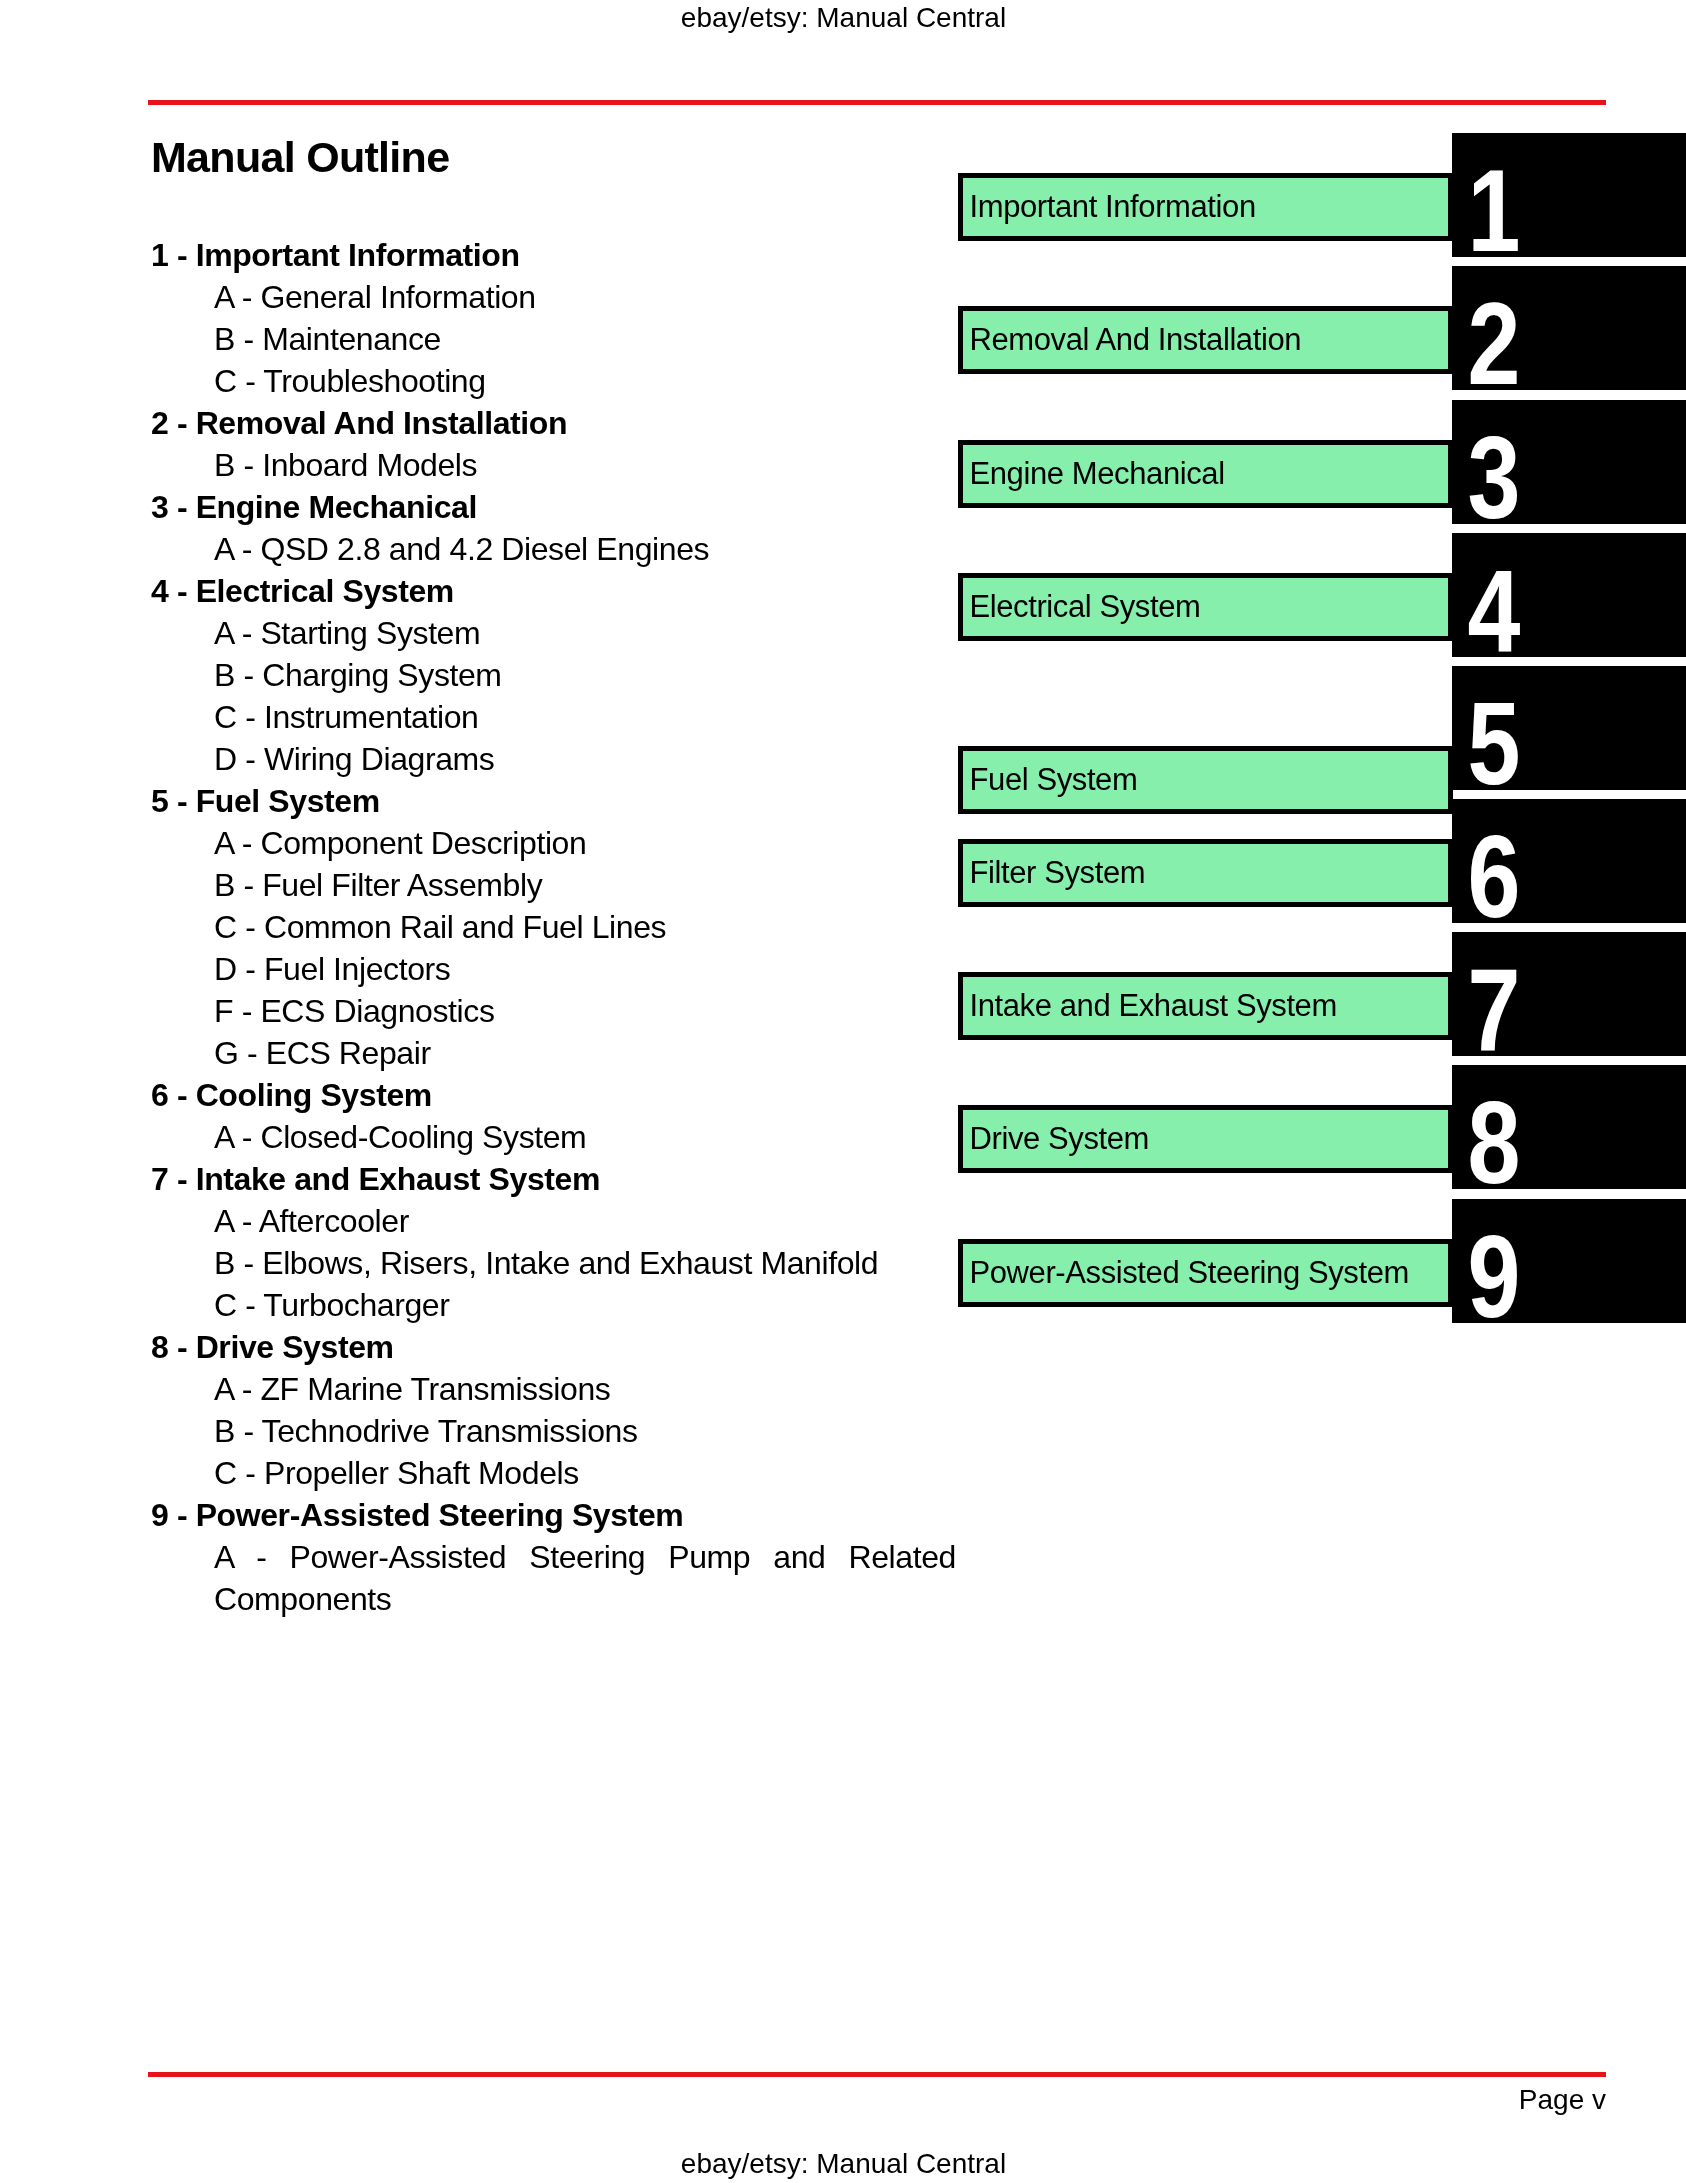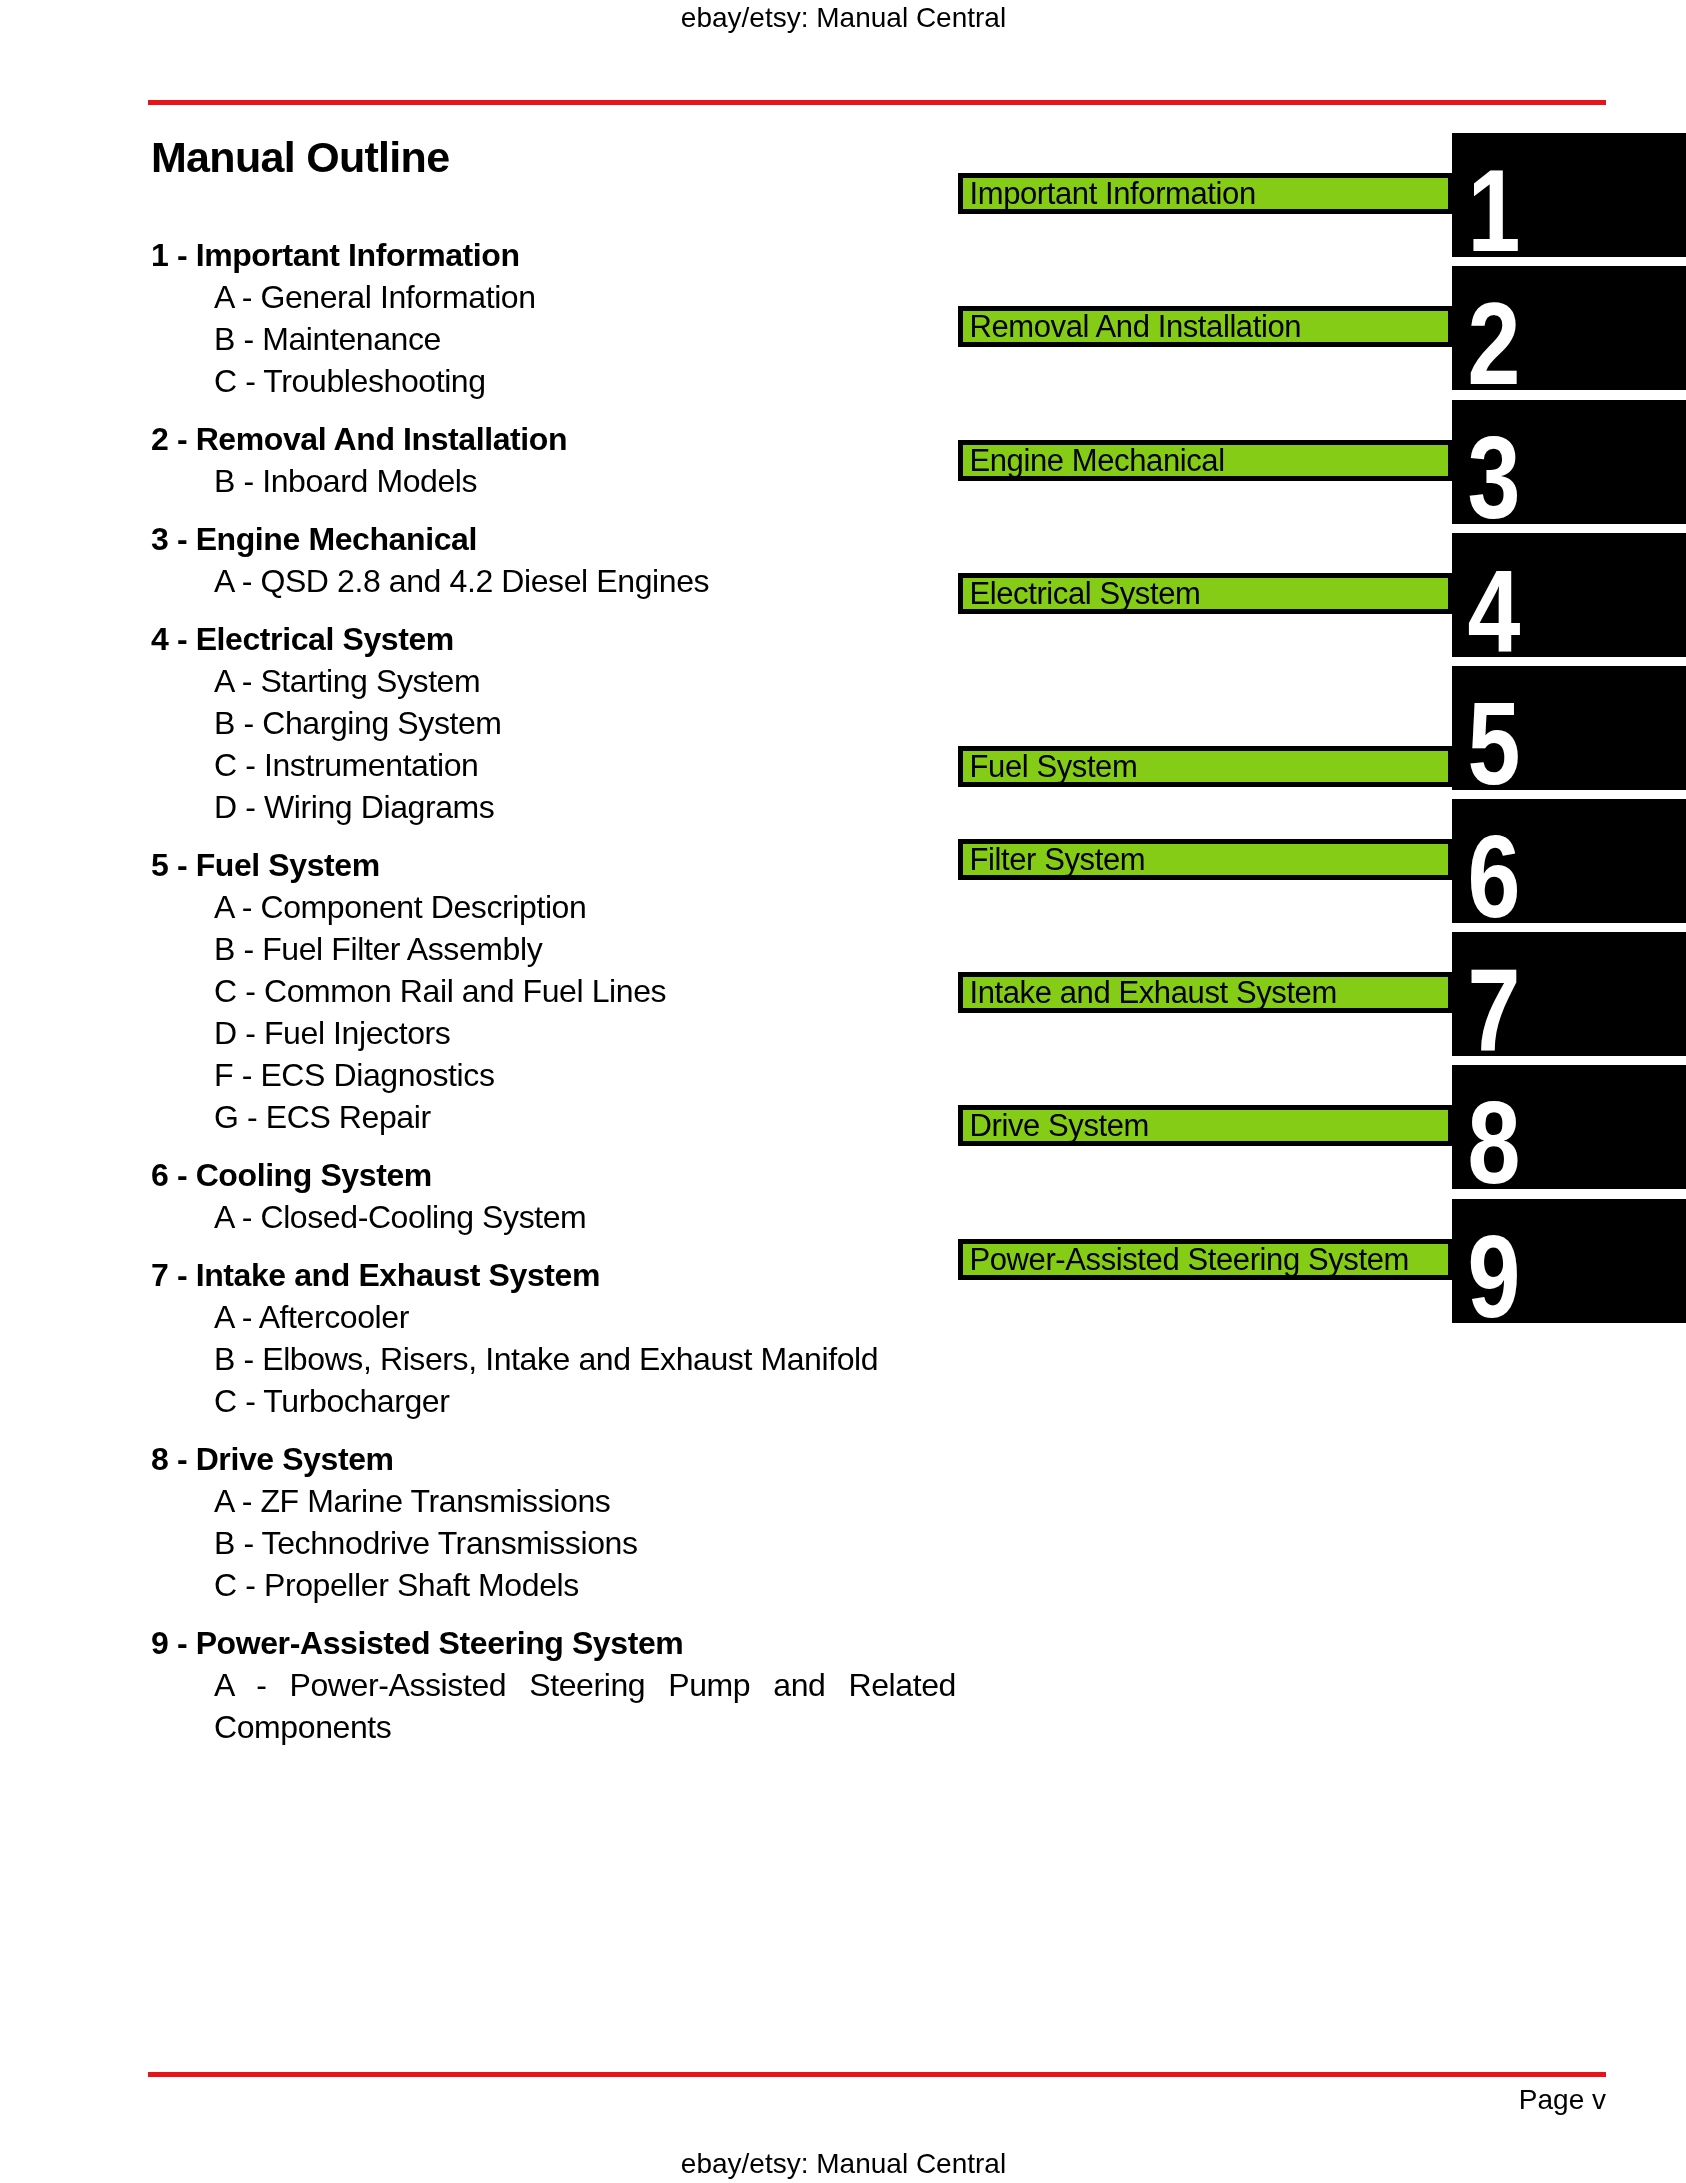--- a/index.html
+++ b/index.html
@@ -14,32 +14,32 @@
   .footer-text { top:2148px; font-size:28px; line-height:32px; }
   .redline { position:absolute; left:148px; width:1458px; height:5.1px; background:var(--red); }
   .redline-top { top:100px; }
   .redline-bottom { top:2072px; }
   .page-num { position:absolute; right:81px; top:2084px; font-size:28px; line-height:32px; }
   .doc-title { position:absolute; left:151px; top:133px; font-size:43px; font-weight:bold; letter-spacing:-0.7px; }
 
   
   .toc { position:absolute; left:151px; top:234px; width:815px; font-size:32px;
          line-height:42px; letter-spacing:-0.4px; }
-  .toc-group { margin-top:16px; }
+  .toc-group { margin-top:0; }
   .toc-group:first-child { margin-top:0; }
   .toc-chapter { font-weight:bold; }
   .toc-item { padding-left:63px; }
   .toc-item.just-line { width:742px; text-align:justify; text-align-last:justify; }
 
   
   .tab-black { position:absolute; left:1452px; width:235px; height:124px; background:#000; }
   .tab-number { height:124px; line-height:156px; padding-left:19px; font-size:116px;
                 font-weight:600; color:#fff; transform:scaleX(0.82);
                 transform-origin:left center; white-space:nowrap; }
-  .tab-label { position:absolute; left:958px; width:495px; height:41px; background:#84cc16;
+  .tab-label { position:absolute; left:958px; width:495px; height:68px; background:#86efac;
                border:5.1px solid #000; box-sizing:border-box; display:flex; align-items:center;
                padding-left:6.5px; font-size:31px; letter-spacing:-0.4px; white-space:nowrap; }
 </style>
 </head>
 <body>
 
 <div class="page">
 
   <div class="center-text header-text">ebay/etsy: Manual Central</div>
 

